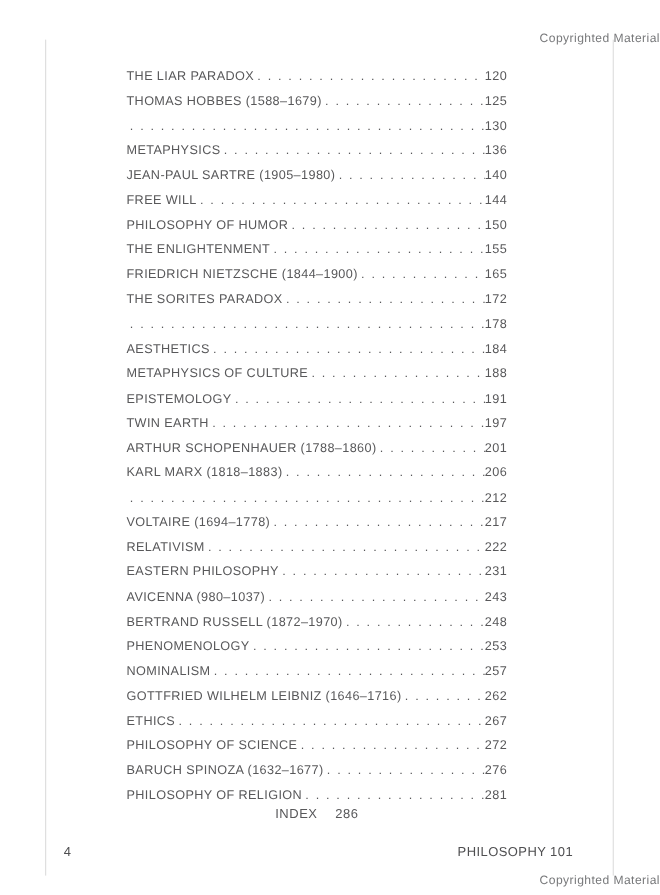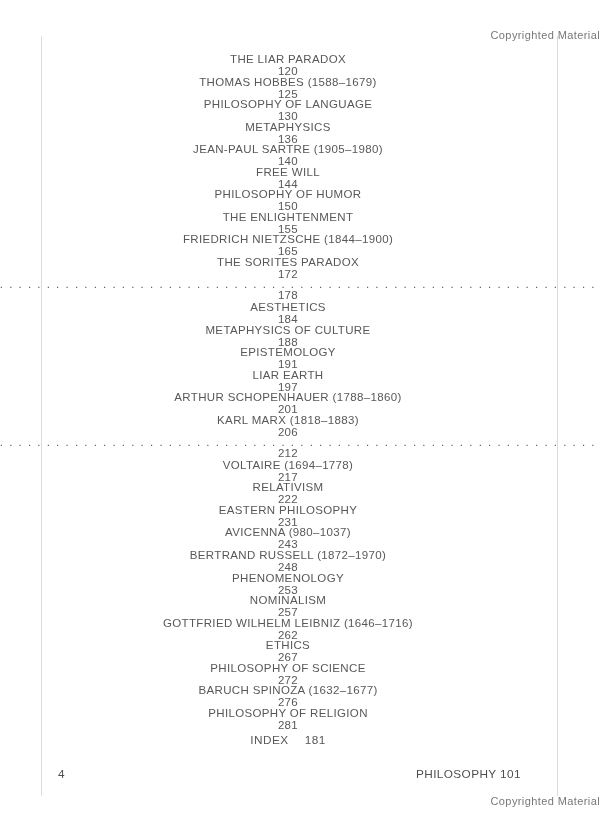--- a/index.html
+++ b/index.html
@@ -39,27 +39,26 @@
   .page-edge.right { left: 557px; }
 
   .toc {
     position: absolute;
     left: 115px;
     top: 53px;
     width: 346px;
   }
   .toc-row {
     display: flex;
-    align-items: center;
+    align-items: flex-end;
     height: 22.55px;
     font-size: 11.5px;
     letter-spacing: 0.35px;
     color: #58585a;
     white-space: nowrap;
-    flex-direction: column;
   }
   .toc-label { flex: 0 0 auto; }
   .toc-dots {
     flex: 1 1 auto;
     overflow: hidden;
     white-space: nowrap;
     letter-spacing: 1.5px;
     padding: 0 2px 0 3px;
     color: #58585a;
   }
@@ -103,21 +102,20 @@
       <span class="toc-label">THE LIAR PARADOX</span>
       <span class="toc-dots">. . . . . . . . . . . . . . . . . . . . . . . . . . . . . . . . . . . . . . . . . . . . . . . . . . . . . . . . . . . . . . . . . . . . . . . . . . . . . . . . . . . . . . . . . . . . . . . . . . . . </span>
       <span class="toc-page">120</span>
     </div>
     <div class="toc-row">
       <span class="toc-label">THOMAS HOBBES (1588–1679)</span>
       <span class="toc-dots">. . . . . . . . . . . . . . . . . . . . . . . . . . . . . . . . . . . . . . . . . . . . . . . . . . . . . . . . . . . . . . . . . . . . . . . . . . . . . . . . . . . . . . . . . . . . . . . . . . . . </span>
       <span class="toc-page">125</span>
     </div>
     <div class="toc-row">
-      <span class="toc-label">PHILOSOPHY OF LANGUAGE</span>
       <span class="toc-dots">. . . . . . . . . . . . . . . . . . . . . . . . . . . . . . . . . . . . . . . . . . . . . . . . . . . . . . . . . . . . . . . . . . . . . . . . . . . . . . . . . . . . . . . . . . . . . . . . . . . . </span>
       <span class="toc-page">130</span>
     </div>
     <div class="toc-row">
       <span class="toc-label">METAPHYSICS</span>
       <span class="toc-dots">. . . . . . . . . . . . . . . . . . . . . . . . . . . . . . . . . . . . . . . . . . . . . . . . . . . . . . . . . . . . . . . . . . . . . . . . . . . . . . . . . . . . . . . . . . . . . . . . . . . . </span>
       <span class="toc-page">136</span>
     </div>
     <div class="toc-row">
       <span class="toc-label">JEAN-PAUL SARTRE (1905–1980)</span>
@@ -162,21 +160,21 @@
       <span class="toc-label">METAPHYSICS OF CULTURE</span>
       <span class="toc-dots">. . . . . . . . . . . . . . . . . . . . . . . . . . . . . . . . . . . . . . . . . . . . . . . . . . . . . . . . . . . . . . . . . . . . . . . . . . . . . . . . . . . . . . . . . . . . . . . . . . . . </span>
       <span class="toc-page">188</span>
     </div>
     <div class="toc-row">
       <span class="toc-label">EPISTEMOLOGY</span>
       <span class="toc-dots">. . . . . . . . . . . . . . . . . . . . . . . . . . . . . . . . . . . . . . . . . . . . . . . . . . . . . . . . . . . . . . . . . . . . . . . . . . . . . . . . . . . . . . . . . . . . . . . . . . . . </span>
       <span class="toc-page">191</span>
     </div>
     <div class="toc-row">
-      <span class="toc-label">LIAR EARTH</span>
+      <span class="toc-label">TWIN EARTH</span>
       <span class="toc-dots">. . . . . . . . . . . . . . . . . . . . . . . . . . . . . . . . . . . . . . . . . . . . . . . . . . . . . . . . . . . . . . . . . . . . . . . . . . . . . . . . . . . . . . . . . . . . . . . . . . . . </span>
       <span class="toc-page">197</span>
     </div>
     <div class="toc-row">
       <span class="toc-label">ARTHUR SCHOPENHAUER (1788–1860)</span>
       <span class="toc-dots">. . . . . . . . . . . . . . . . . . . . . . . . . . . . . . . . . . . . . . . . . . . . . . . . . . . . . . . . . . . . . . . . . . . . . . . . . . . . . . . . . . . . . . . . . . . . . . . . . . . . </span>
       <span class="toc-page">201</span>
     </div>
     <div class="toc-row">
       <span class="toc-label">KARL MARX (1818–1883)</span>
@@ -243,21 +241,21 @@
       <span class="toc-page">276</span>
     </div>
     <div class="toc-row">
       <span class="toc-label">PHILOSOPHY OF RELIGION</span>
       <span class="toc-dots">. . . . . . . . . . . . . . . . . . . . . . . . . . . . . . . . . . . . . . . . . . . . . . . . . . . . . . . . . . . . . . . . . . . . . . . . . . . . . . . . . . . . . . . . . . . . . . . . . . . . </span>
       <span class="toc-page">281</span>
     </div>
   </div>
 
 <div class="index-line">
-  <span>INDEX</span><span class="index-page">181</span>
+  <span>INDEX</span><span class="index-page">286</span>
 </div>
 
 <div class="footer">
   <span>4</span>
   <span>PHILOSOPHY 101</span>
 </div>
 
 <div class="watermark bottom">Copyrighted Material</div>
 
 </body></html>

